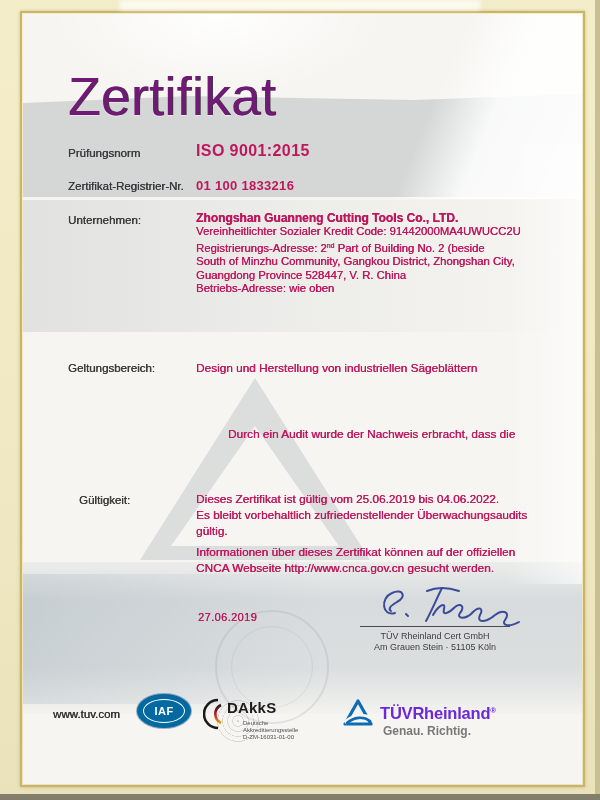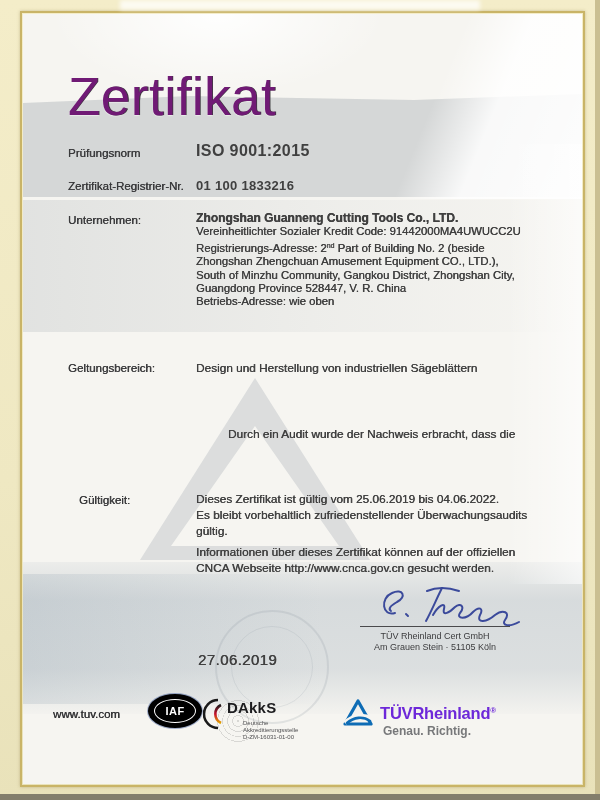--- a/index.html
+++ b/index.html
@@ -37,41 +37,41 @@
     background:radial-gradient(ellipse at 50% 0%,rgba(255,255,255,.95),rgba(255,255,255,0) 72%);}
   .glare-rightcol{top:130px;right:0;width:75px;height:440px;
     background:linear-gradient(90deg,rgba(255,255,255,0),rgba(255,255,255,.6));}
   
   .watermark-tri{position:absolute;left:90px;top:350px;pointer-events:none;}
   .stamp{position:absolute;left:192px;top:596px;width:110px;height:110px;border-radius:50%;
     border:2px solid rgba(140,152,162,.20);pointer-events:none;}
   .stamp-inner{position:absolute;left:14px;top:14px;right:14px;bottom:14px;border-radius:50%;
     border:1px solid rgba(140,152,162,.18);}
   
-  .txt{position:absolute;color:#404040;white-space:nowrap;}
+  .txt{position:absolute;color:#be185d;white-space:nowrap;}
   .semib{text-shadow:.35px 0 0 currentColor;}
   .title{left:45px;top:52px;font-size:53px;color:#701a75;letter-spacing:.5px;
     text-shadow:.8px 0 0 #3b3b3d,0 1px 1px rgba(255,255,255,.5);}
   .lbl{font-size:11.5px;color:#3a3a3c;}
   .big-bold{font-weight:bold;font-size:16px;letter-spacing:.4px;}
   .reg-bold{font-weight:bold;font-size:13px;letter-spacing:.3px;}
   .block{line-height:13.4px;font-size:11.3px;}
   .block div{white-space:nowrap;}
   .para{line-height:15.8px;font-size:11.8px;}
   .name-line{font-weight:bold;font-size:12px;}
   sup{font-size:7px;vertical-align:4px;}
-  .date{left:175px;top:597px;font-size:15px;letter-spacing:.4px;margin-top:40px;}
+  .date{left:175px;top:597px;font-size:11px;letter-spacing:.4px;}
   .sig-line{position:absolute;left:337px;top:612px;width:150px;border-top:1.2px solid #4a4a4c;}
   .issuer{position:absolute;left:327px;top:617px;width:170px;text-align:center;
     font-size:9px;line-height:11px;color:#3c3c3e;white-space:nowrap;}
   .signature{position:absolute;left:352px;top:568px;}
   
   .website{left:30px;top:694px;font-size:11.5px;color:#323234;}
-  .iaf{position:absolute;left:125px;top:680px;width:54px;height:34px;border-radius:50%;
-    background:#000000;display:flex;align-items:center;justify-content:center;box-shadow:0 0 0 1px rgba(32,65,143,.4);}
+  .iaf{position:absolute;left:114px;top:680px;width:54px;height:34px;border-radius:50%;
+    background:#0369a1;display:flex;align-items:center;justify-content:center;box-shadow:0 0 0 1px rgba(32,65,143,.4);}
   .iaf-inner{width:40px;height:22px;border-radius:50%;border:1.6px solid #fff;
     display:flex;align-items:center;justify-content:center;}
   .iaf-txt{color:#fff;font-weight:bold;font-size:11px;letter-spacing:.5px;}
   .dakks{position:absolute;left:180px;top:682px;width:130px;height:56px;}
   .dakks-rings{position:absolute;left:12px;top:2px;width:46px;height:46px;border-radius:50%;
     background:repeating-radial-gradient(circle,rgba(110,110,110,.4) 0 .8px,rgba(0,0,0,0) .8px 5px);opacity:.55;}
   .dakks-word{position:absolute;left:24px;top:3px;font-weight:bold;font-size:15px;color:#1c1c1e;letter-spacing:.2px;}
   .dakks-sub{position:absolute;left:40px;top:24px;font-size:6px;line-height:7px;color:#4f4f51;}
   .tuv-logo-tri{position:absolute;left:320px;top:684px;}
   .tuv-brand{position:absolute;left:357px;top:690px;font-weight:bold;font-size:16.5px;color:#6d28d9;letter-spacing:-.2px;}
@@ -105,21 +105,20 @@
   <div class="txt big-bold" style="left:173px;top:128px;">ISO 9001:2015</div>
 
   <div class="txt lbl semib" style="left:45px;top:166px;">Zertifikat-Registrier-Nr.</div>
   <div class="txt reg-bold" style="left:173px;top:164px;">01 100 1833216</div>
 
   <div class="txt lbl semib" style="left:45px;top:200px;">Unternehmen:</div>
   <div class="txt block semib" style="left:173px;top:198px;">
     <div class="name-line">Zhongshan Guanneng Cutting Tools Co., LTD.</div>
     <div>Vereinheitlichter Sozialer Kredit Code: 91442000MA4UWUCC2U</div>
     <div><span>Registrierungs-Adresse: 2</span><sup>nd</sup><span> Part of Building No. 2 (beside</span></div>
-    <div>Zhongshan Zhengchuan Amusement Equipment CO., LTD.),</div>
     <div>South of Minzhu Community, Gangkou District, Zhongshan City,</div>
     <div>Guangdong Province 528447, V. R. China</div>
     <div>Betriebs-Adresse: wie oben</div>
   </div>
 
   <div class="txt lbl semib" style="left:45px;top:348px;">Geltungsbereich:</div>
   <div class="txt semib" style="left:173px;top:347px;font-size:11.8px;">Design und Herstellung von industriellen Sägeblättern</div>
 
   <div class="txt para semib" style="left:173px;top:413px;margin-left:32px;">
     <div>Durch ein Audit wurde der Nachweis erbracht, dass die</div>

